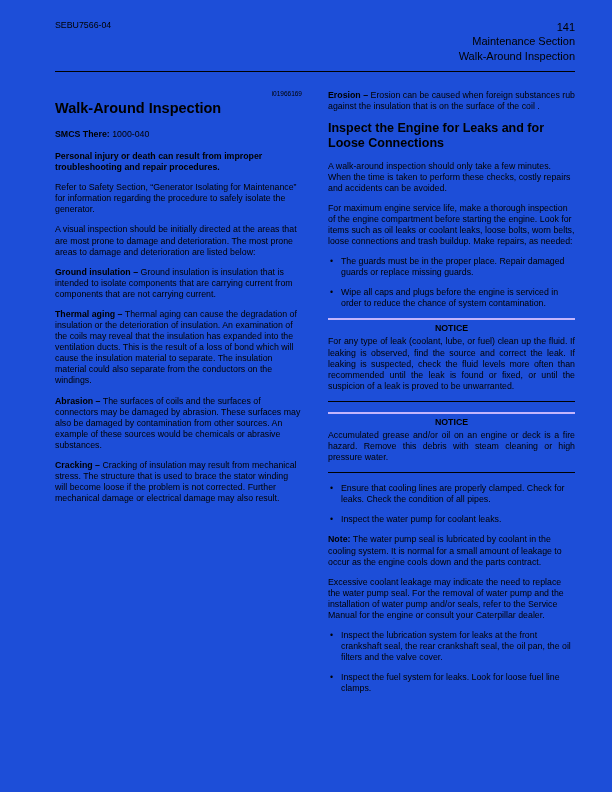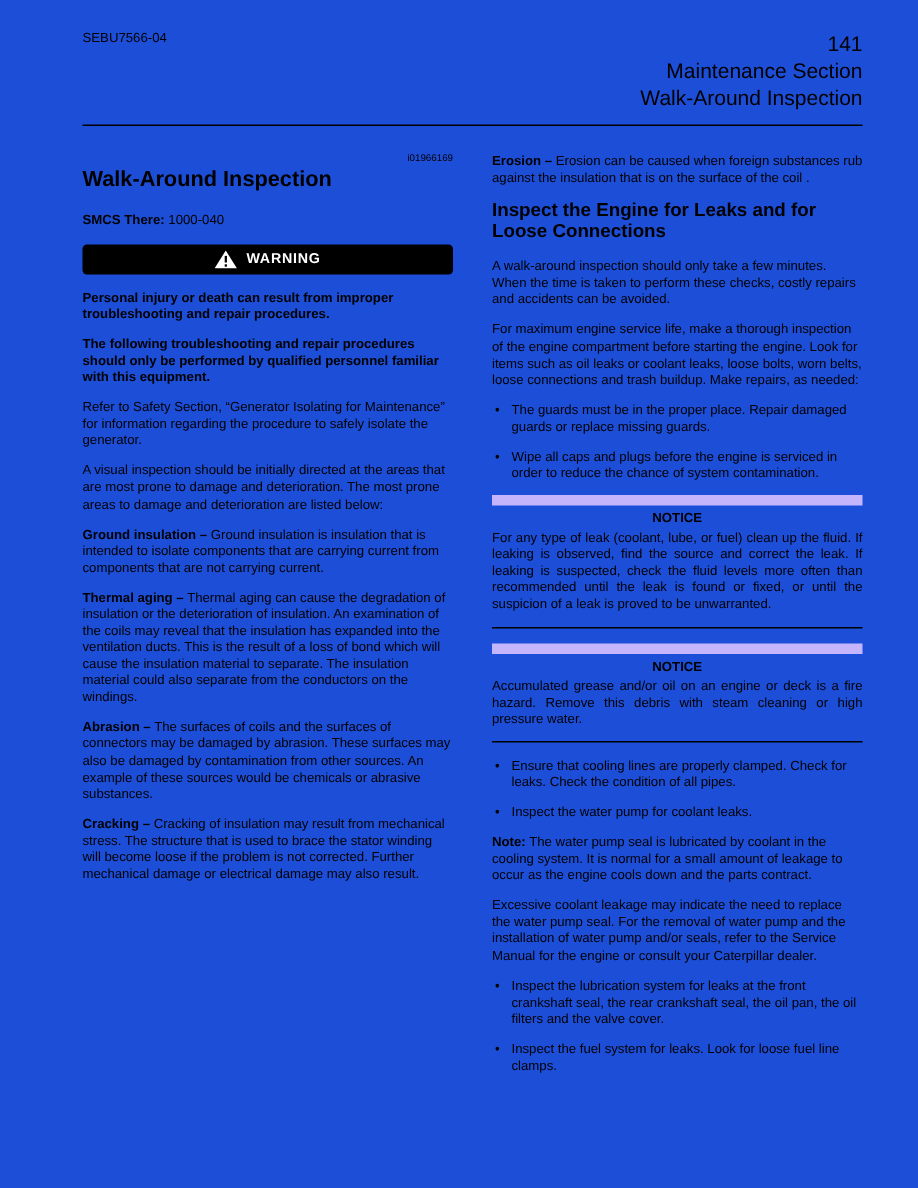--- a/index.html
+++ b/index.html
@@ -13,21 +13,21 @@
     width: 612px; height: 792px;
     box-sizing: border-box;
     padding: 20px 37px 20px 55px;
     background: #1d4ed8;
     overflow: hidden;
     font-size: 8.8px;
     line-height: 1.26;
   }
   .header { display: flex; justify-content: space-between; align-items: flex-start; }
   .header-left { font-size: 8.8px; }
-  .header-right { text-align: right; font-size: 14px; line-height: 1.3; }
+  .header-right { text-align: right; font-size: 11px; line-height: 1.3; }
   .header-rule { border: 0; border-top: 1.3px solid #000; margin: 8px 0 0 0; }
 
   .columns { display: flex; gap: 26px; margin-top: 18px; }
   .col { flex: 1; min-width: 0; }
 
   .doc-id { text-align: right; font-size: 6.5px; margin-bottom: 3px; }
   .title { font-size: 14.5px; font-weight: bold; line-height: 1.1; margin: 0 0 12px 0; }
   .smcs { margin: 0 0 11px 0; }
   .b { font-weight: bold; }
 
@@ -45,21 +45,21 @@
   .para { margin: 0 0 9px 0; }
   .para-bold { margin: 0 0 9px 0; font-weight: bold; }
 
   .section-title { font-size: 12.5px; font-weight: bold; line-height: 1.18; margin: 4px 0 10px 0; }
 
   ul.bullets { list-style: none; margin: 0 0 1px 0; padding: 0; }
   ul.bullets li { position: relative; padding-left: 13px; margin: 0 0 9px 0; }
   ul.bullets li::before { content: "\2022"; position: absolute; left: 2px; top: 0; }
 
   .notice {
-    border-top: 7px solid #c4b5fd;
+    border-top: 2px solid #c4b5fd;
     border-bottom: 1px solid #000;
     padding: 2px 0 9px 0;
     margin: 2px 0 10px 0;
   }
   .notice-label { text-align: center; margin: 1px 0 2px 0; }
   .notice-text { text-align: justify; }
 </style>
 </head>
 <body>
 
@@ -76,33 +76,22 @@
   <hr class="header-rule">
 
   <div class="columns">
 
     <div class="col">
       <div class="doc-id">i01966169</div>
       <h1 class="title">Walk-Around Inspection</h1>
 
       <p class="smcs"><span class="b">SMCS There:</span> <span>1000-040</span></p>
 
-      <div class="warning-box">
-        <span class="warn-icon">
-          <svg width="15" height="12" viewBox="0 0 15 12" aria-hidden="true">
-            <path d="M7.5 0 L15 12 L0 12 Z" fill="#ffffff"></path>
-            <rect x="6.8" y="3.6" width="1.5" height="4.4" fill="#000000"></rect>
-            <rect x="6.8" y="9.2" width="1.5" height="1.6" fill="#000000"></rect>
-          </svg>
-        </span>
-        <span>WARNING</span>
-      </div>
 
       <p class="para-bold">Personal injury or death can result from improper troubleshooting and repair procedures.</p>
-      <p class="para-bold">The following troubleshooting and repair procedures should only be performed by qualified personnel familiar with this equipment.</p>
 
       <p class="para">Refer to Safety Section, “Generator Isolating for Maintenance” for information regarding the procedure to safely isolate the generator.</p>
       <p class="para">A visual inspection should be initially directed at the areas that are most prone to damage and deterioration. The most prone areas to damage and deterioration are listed below:</p>
 
       <p class="para"><span class="b">Ground insulation –</span><span> Ground insulation is insulation that is intended to isolate components that are carrying current from components that are not carrying current.</span></p>
 
 
 
       <p class="para"><span class="b">Thermal aging –</span><span> Thermal aging can cause the degradation of insulation or the deterioration of insulation. An examination of the coils may reveal that the insulation has expanded into the ventilation ducts. This is the result of a loss of bond which will cause the insulation material to separate. The insulation material could also separate from the conductors on the windings.</span></p>
 

